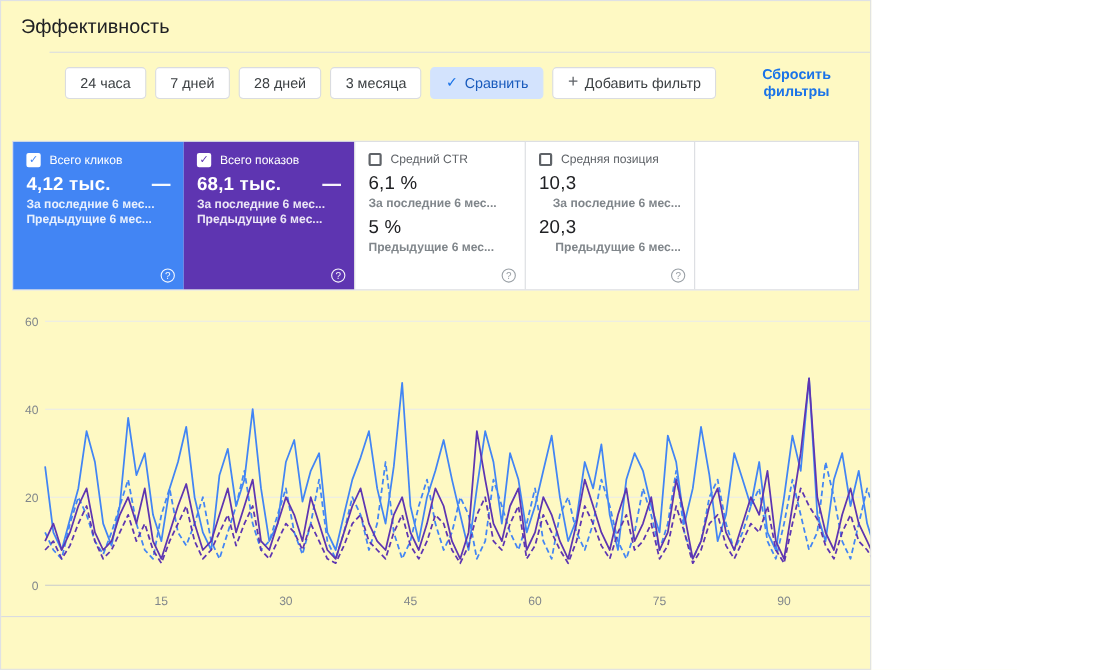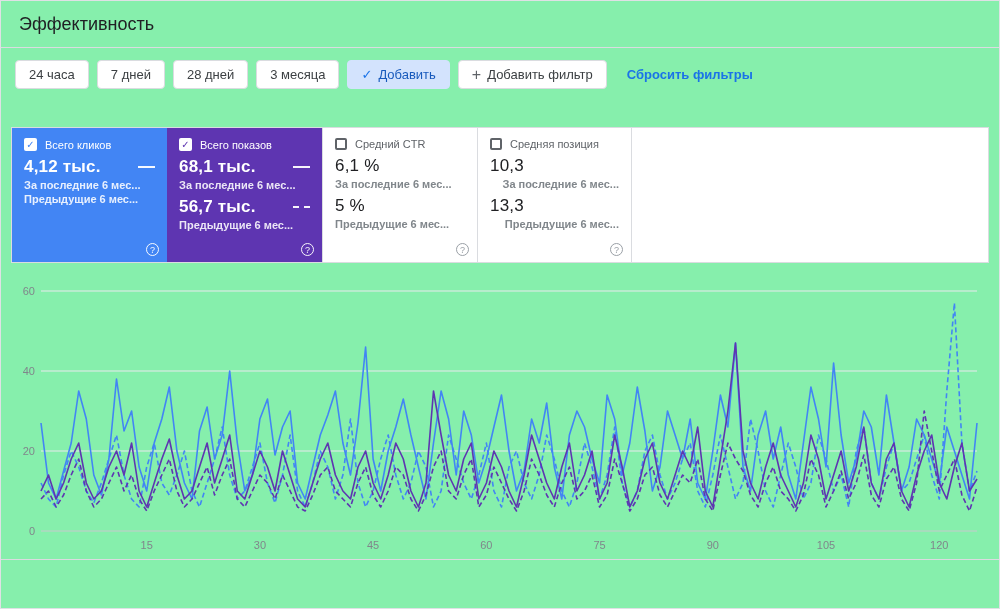--- a/index.html
+++ b/index.html
@@ -2,35 +2,36 @@
 <html><head>
 <meta charset="utf-8">
 <style>
   * { box-sizing: border-box; margin: 0; padding: 0; }
   body {
     font-family: "Liberation Sans", "DejaVu Sans", sans-serif;
     background: #fff;
     color: #3c4043;
   }
   .page {
-    width: 1000px; height: 609px;
+    width: 792px; height: 609px;
     border: 1px solid #dfe1e5;
-    background: #86efac;
+    background: #fef9c3;
     overflow: hidden;
     position: relative;
   }
   
   .header { padding: 13px 18px 12px; }
   .page-title { font-size: 18px; color: #202124; font-weight: 400; }
 
   
   .toolbar {
     border-top: 1px solid #dadce0;
     display: flex; align-items: center;
     padding: 12px 14px 0 14px;
+    margin-left: 44px;
   }
   .btn {
     display: inline-flex; align-items: center; gap: 6px;
     height: 29px;
     border: 1px solid #dadce0; border-radius: 4px;
     background: #fff; color: #3c4043;
     font-family: inherit; font-size: 13px;
     padding: 0 13px; cursor: pointer; white-space: nowrap;
   }
   .btn-group { display: flex; gap: 8px; align-items: center; }
@@ -107,21 +108,21 @@
   </div>
 
   <div class="toolbar">
     <div class="btn-group">
       <button class="btn">24 часа</button>
       <button class="btn">7 дней</button>
       <button class="btn">28 дней</button>
       <button class="btn">3 месяца</button>
       <button class="btn chip">
         <span class="chk">✓</span>
-        <span>Добавить</span>
+        <span>Сравнить</span>
       </button>
     </div>
     <button class="btn add-filter">
       <span class="plus">+</span>
       <span>Добавить фильтр</span>
     </button>
     <button class="reset-link">Сбросить фильтры</button>
   </div>
 
   <div class="cards">
@@ -147,24 +148,20 @@
         <span class="cbx on">
           <span class="cbx-check">✓</span>
         </span>
         <span class="card-label">Всего показов</span>
       </div>
       <div class="val-row">
         <span class="val">68,1 тыс.</span>
         <span class="leg solid"></span>
       </div>
       <div class="sub">За последние 6 мес...</div>
-      <div class="val-row">
-        <span class="val">56,7 тыс.</span>
-        <span class="leg dashed"></span>
-      </div>
       <div class="sub">Предыдущие 6 мес...</div>
       <span class="help">?</span>
     </div>
 
     <div class="card white">
       <div class="card-head">
         <span class="cbx off"></span>
         <span class="card-label">Средний CTR</span>
       </div>
       <div class="val-row">
@@ -181,21 +178,21 @@
     <div class="card white">
       <div class="card-head">
         <span class="cbx off"></span>
         <span class="card-label">Средняя позиция</span>
       </div>
       <div class="val-row">
         <span class="val">10,3</span>
       </div>
       <div class="sub">За последние 6 мес...</div>
       <div class="val-row">
-        <span class="val">13,3</span>
+        <span class="val">20,3</span>
       </div>
       <div class="sub">Предыдущие 6 мес...</div>
       <span class="help">?</span>
     </div>
 
   </div>
 
   <div class="chart-section">
     <div class="chart-area"><svg width="974" height="272" xmlns="http://www.w3.org/2000/svg">
           <line x1="28" x2="964" y1="248" y2="248" stroke="#c7cacd" stroke-width="1"></line>

